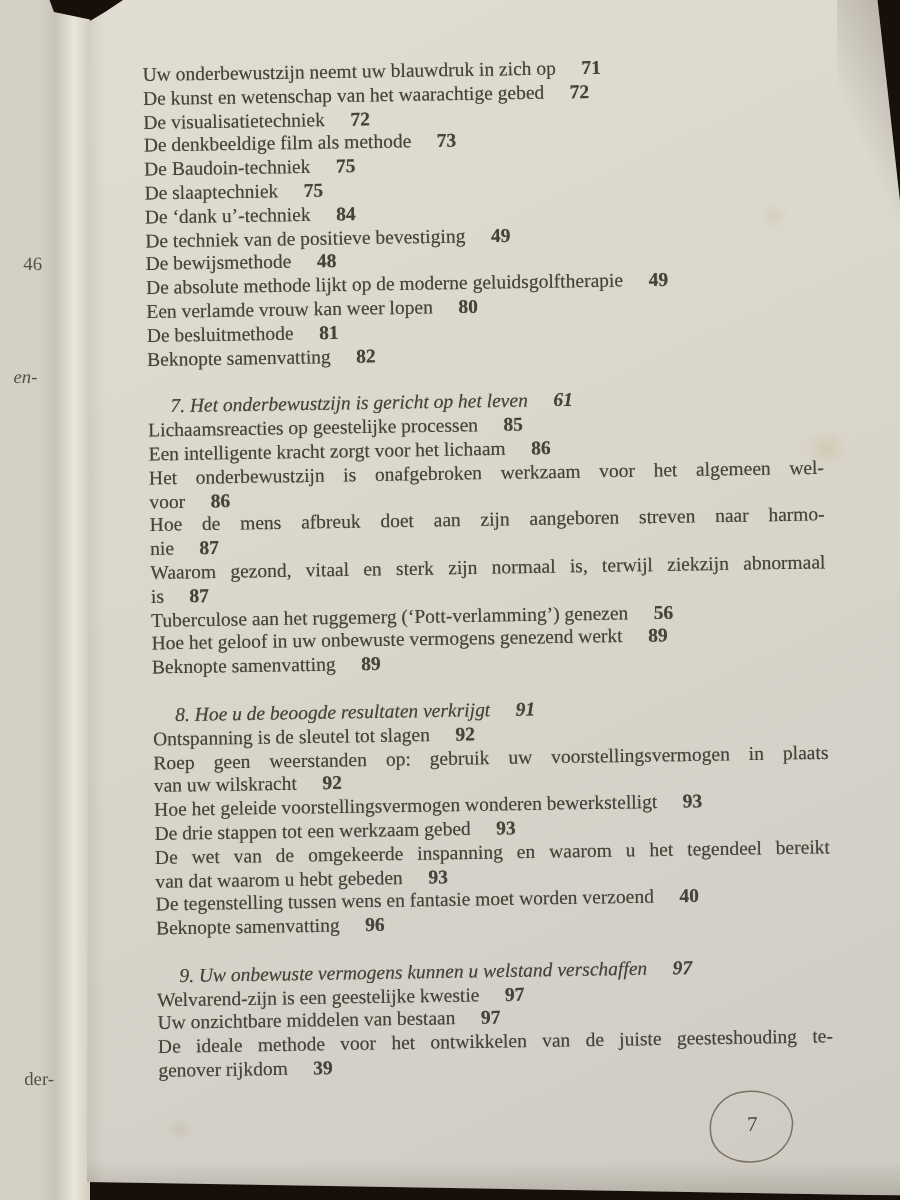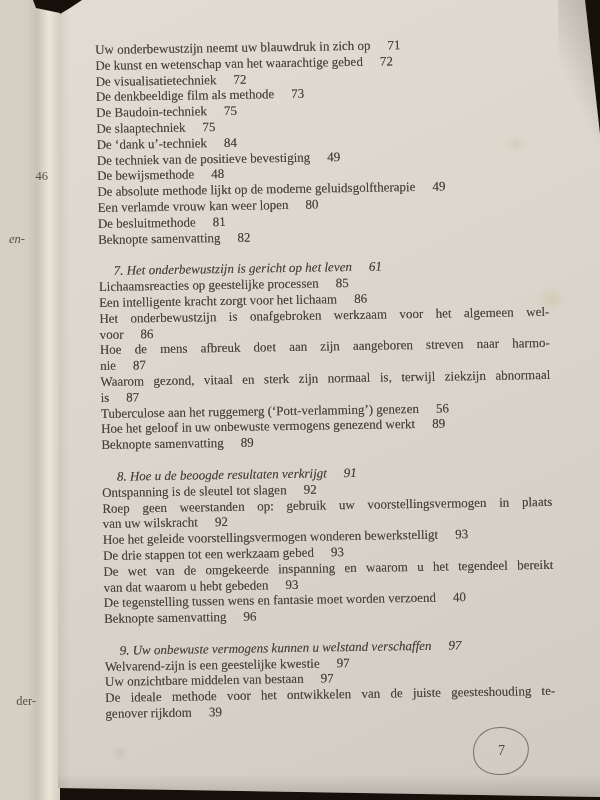--- a/index.html
+++ b/index.html
@@ -4,24 +4,24 @@
 <style>
   html,body{margin:0;padding:0;background:#0e0a07;}
   .canvas{position:relative;width:600px;height:800px;background:#17100a;overflow:hidden;
           font-family:"Liberation Serif", serif;}
 
   
   .left-page{position:absolute;left:0;top:0;width:60px;height:800px;z-index:1;
     background:linear-gradient(to right,#d5d0c4 0%,#d4cfc3 45%,#c8c3b7 62%,#eae6da 82%,#d2cdc1 100%);
     clip-path:polygon(0 0,33px 0,36px 8px,60px 13px,60px 800px,0 800px);}
   .frag{position:absolute;left:0;text-align:right;font-size:12.5px;color:#555048;line-height:13px;}
-  .f1{top:170px;width:28px;margin-left:20px;}
+  .f1{top:170px;width:28px;}
   .f2{top:202px;width:28px;margin-left:44px;}
-  .f3{top:233px;width:25px;font-style:italic;}
-  .f4{top:695px;width:36px;}
+  .f3{top:245px;width:25px;font-style:italic;}
+  .f4{top:713px;width:36px;}
 
   
   .page{position:absolute;left:36px;top:0;width:568px;height:800px;z-index:2;
     background:linear-gradient(155deg,#e1ddd3 0%,#dbd7cd 40%,#d4d0c7 78%,#cfcbc2 100%);
     clip-path:polygon(24px 14px,34px 8px,46px 0,549px 0,566px 152px,568px 155px,568px 797px,22px 788px);}
   .gutter{position:absolute;left:0;top:0;width:34px;height:100%;
     background:linear-gradient(to right,rgba(92,82,66,0.30),rgba(92,82,66,0));}
   .bottom-shade{position:absolute;left:0;bottom:0;width:100%;height:26px;
     background:linear-gradient(to bottom,rgba(70,60,48,0),rgba(70,60,48,0.22));}
   .corner-shade{position:absolute;right:0;top:0;width:46px;height:170px;
@@ -32,21 +32,21 @@
   .s3{left:75px;top:745px;width:18px;height:16px;background:radial-gradient(ellipse,rgba(130,110,80,0.12),rgba(130,110,80,0) 70%);}
 
   
   .toc{position:absolute;left:59px;top:42px;width:450px;color:#474239;
     transform:rotate(-0.9deg);transform-origin:0 0;
     text-shadow:0 0 0.5px rgba(71,66,57,0.55);}
   .line{font-size:13px;line-height:15.8px;height:15.8px;white-space:nowrap;}
   .line.justify{white-space:normal;text-align:justify;text-align-last:justify;}
   .line.italic{font-style:italic;padding-left:15px;}
   .line.gap{margin-top:16px;}
-  .p{margin-left:17px;}
+  .p{margin-left:17px;font-weight:bold;}
 
   
   .folio{position:absolute;left:437px;top:727px;width:54px;height:46px;
     border:1.5px solid rgba(98,90,78,0.8);
     border-radius:46% 54% 50% 50% / 52% 48% 55% 45%;
     transform:rotate(-5deg);
     display:flex;align-items:center;justify-content:center;}
   .folio span{font-size:14px;color:#4a453d;transform:rotate(5deg);}
 </style>
 </head>

